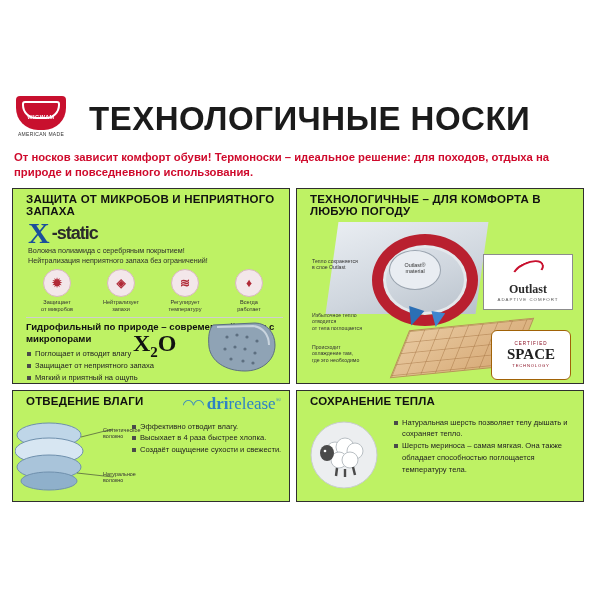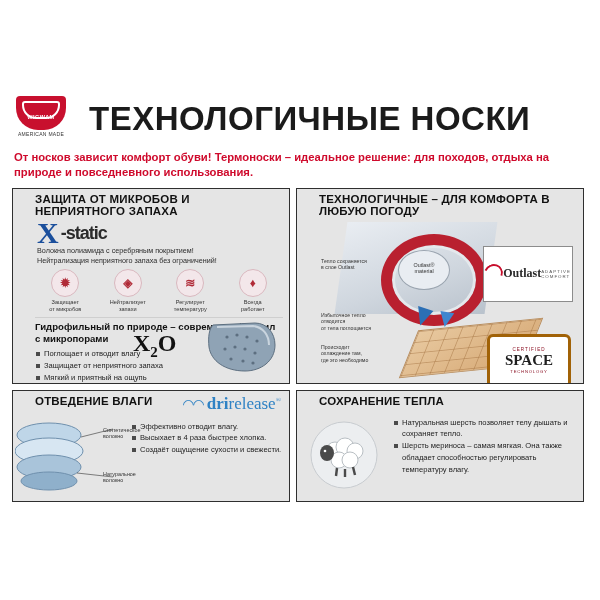--- a/index.html
+++ b/index.html
@@ -51,24 +51,24 @@
   
   .grid{
     display:grid;
     grid-template-columns:278px 288px;
     grid-template-rows:auto auto;
     gap:6px;
   }
   .panel{
     border:1px solid #2f2f2f;
     box-sizing:border-box;
-    padding:4px 6px 6px 22px;
+    padding:4px 6px 6px 13px;
     position:relative;
     overflow:hidden;
-    background:#e5e5e5;
+    background:#bef264;
   }
   .panel h2{
     margin:0 0 3px 0;
     font-size:11.5px;font-weight:bold;color:#111;
     letter-spacing:.2px;
   }
   .panel.tall{height:196px;}
   .panel.short{height:112px;}
   
   .xstatic-logo{
@@ -158,34 +158,34 @@
   }
   .arrow-blue2{
     position:absolute;left:120px;top:92px;width:0;height:0;
     border-left:7px solid transparent;border-right:7px solid transparent;
     border-top:15px solid #3f86cf;transform:rotate(10deg);
   }
   .note{
     position:absolute;font-size:5.2px;color:#333;line-height:1.3;
   }
   .outlast-box{
-    position:absolute;right:4px;top:26px;width:88px;height:54px;
+    position:absolute;right:4px;top:34px;width:88px;height:54px;
     border:1px solid #8c8c8c;background:#fff;
-    display:flex;align-items:center;justify-content:center;
+    display:flex;flex-direction:column;align-items:center;justify-content:center;
   }
   .outlast-swirl{
     width:30px;height:14px;border:2px solid #c8102e;border-radius:50%;
     border-left-color:transparent;border-bottom-color:transparent;transform:rotate(-25deg);
     margin-bottom:2px;
   }
   .outlast-name{font-size:12px;font-weight:bold;color:#2b2b2b;font-family:"Liberation Serif", serif;}
   .outlast-sub{font-size:4.4px;color:#555;letter-spacing:1px;}
   .space-seal{
-    position:absolute;right:6px;bottom:4px;width:78px;height:48px;
-    border-radius:6px;background:#fff;border:3px solid #a16207;
+    position:absolute;right:6px;bottom:12px;width:78px;height:48px;
+    border-radius:6px;background:#fff;border:1px solid #a16207;
     display:flex;flex-direction:column;align-items:center;justify-content:center;
     color:#8a0f22;
   }
   .seal-top{font-size:4.6px;letter-spacing:1px;color:#8a0f22;}
   .seal-main{font-size:15px;font-weight:bold;color:#1f1f1f;font-family:"Liberation Serif", serif;}
   .seal-bot{font-size:4.2px;letter-spacing:.8px;color:#8a0f22;}
   
   .dri-head{
     display:flex;align-items:center;gap:4px;justify-content:flex-end;
     position:absolute;right:8px;top:3px;
@@ -381,18 +381,18 @@
         <circle cx="20" cy="32" r="1.3" fill="#fff"></circle>
         <g stroke="#4a4a4a" stroke-width="2.4">
           <line x1="32" y1="49" x2="31" y2="57"></line>
             <line x1="40" y1="50" x2="40" y2="58"></line>
           <line x1="48" y1="48" x2="50" y2="56"></line>
         </g>
       </svg>
 
       <ul class="bullets wool-bullets">
         <li>Натуральная шерсть позволяет телу дышать и сохраняет тепло.</li>
-        <li>Шерсть мериноса – самая мягкая. Она также обладает способностью регулировать температуру влагу.</li>
+        <li>Шерсть мериноса – самая мягкая. Она также обладает способностью поглощается температуру тела.</li>
       </ul>
     </div>
 
   </div>
 </div>
 
 </body></html>

